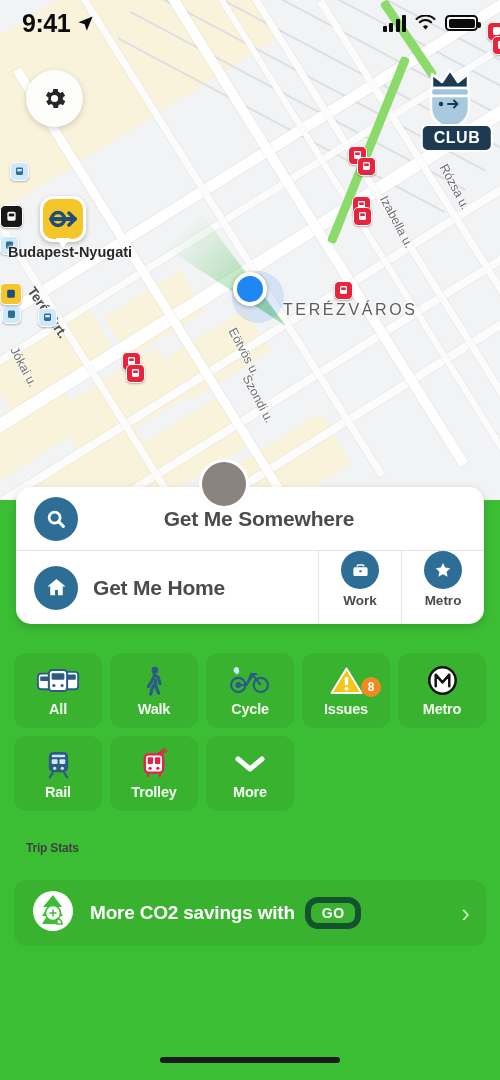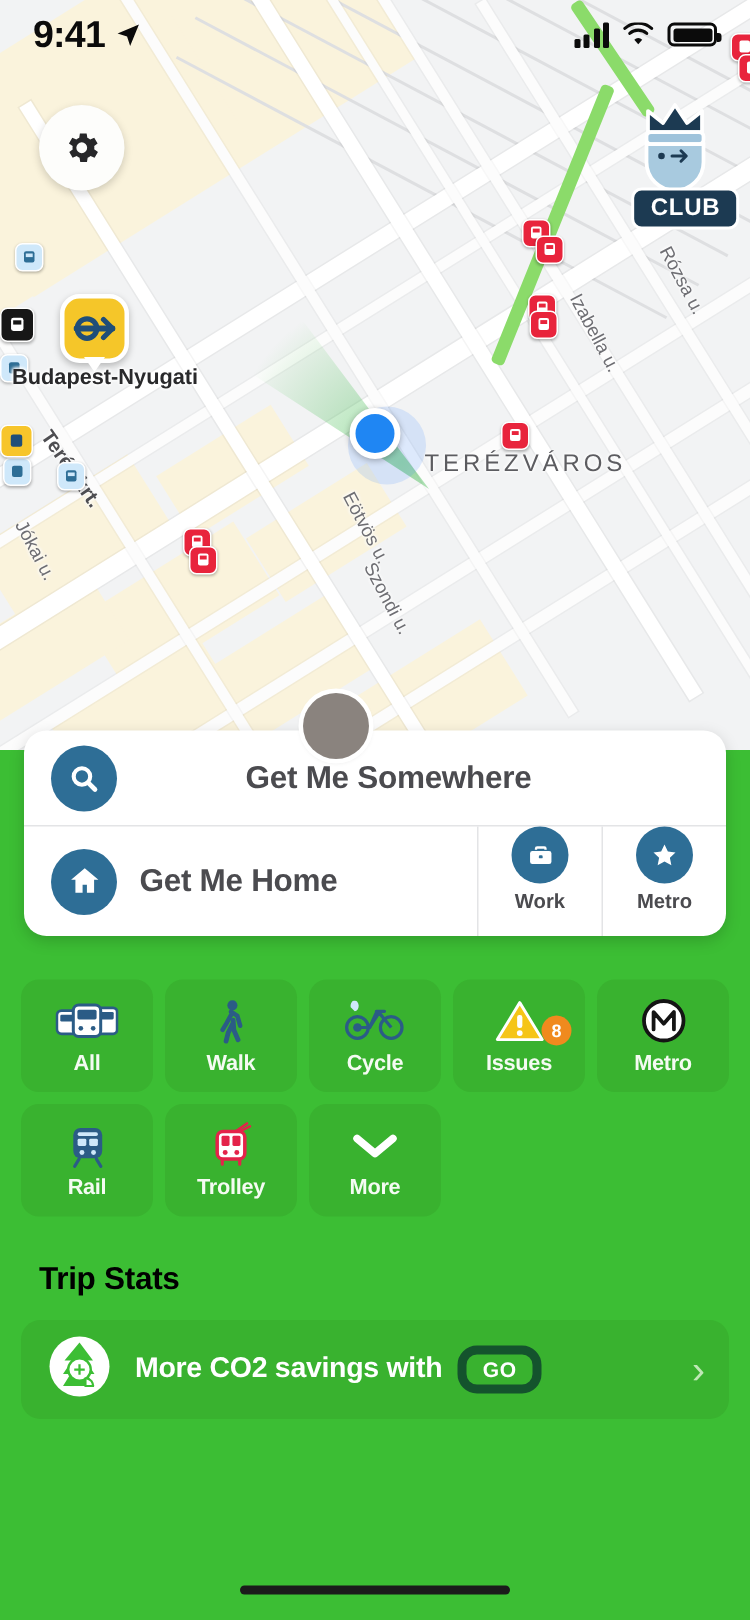--- a/index.html
+++ b/index.html
@@ -176,21 +176,21 @@
   .tile .glyph { height:32px; display:flex; align-items:center; }
   .badge {
     position:absolute; right:9px; top:24px; width:20px;height:20px;
     border-radius:50%; background:#F08A1E; color:#fff; font-size:12px;
     font-weight:700; display:flex; align-items:center; justify-content:center;
   }
 
   
   .stats-title {
     position:absolute; left:26px; top:841px; z-index:10;
-    font-size:21px; font-weight:600; color:#000000; letter-spacing:-.2px;
+    font-size:12px; font-weight:600; color:#404040; letter-spacing:-.2px;
   }
   .co2-card {
     position:absolute; left:14px; top:880px; width:472px; height:66px;
     background:#39B22F; border-radius:13px; z-index:10;
     display:flex; align-items:center; padding:0 16px; gap:14px;
   }
   .co2-txt {
     flex:1; display:flex; align-items:center; gap:10px;
     font-size:19px; font-weight:700; color:#fff; letter-spacing:-.2px;
   }

